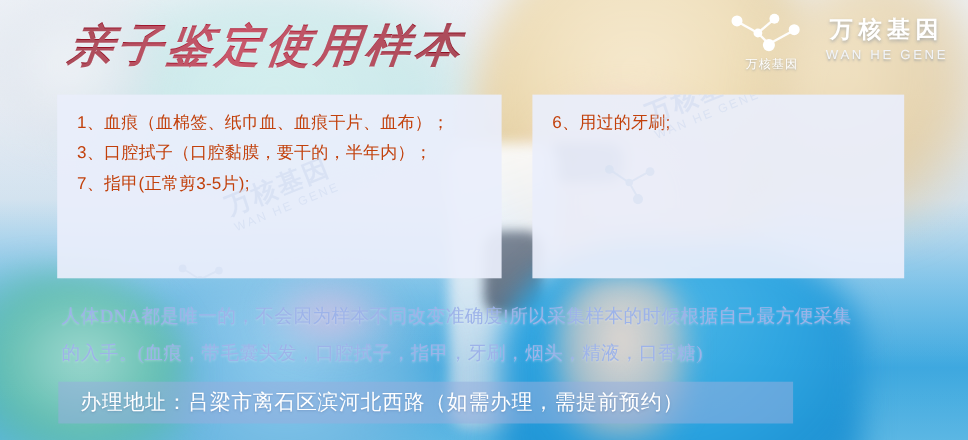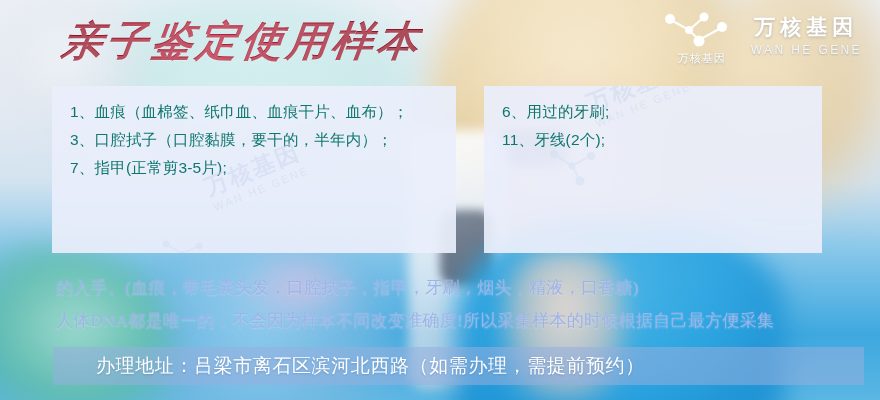--- a/index.html
+++ b/index.html
@@ -146,21 +146,21 @@
   
   .panel{
     position:absolute;top:86px;height:167px;
     background:rgba(233,238,251,.93);
     overflow:hidden;
   }
   .panel-left{left:52px;width:404px;}
   .panel-right{left:484px;width:338px;}
   .panel ul{margin:0;padding:12px 0 0 18px;list-style:none;}
   .panel li{
-    font-size:15.5px;line-height:28px;color:#0f766e;
+    font-size:15.5px;line-height:28px;color:#c2410c;
     white-space:nowrap;letter-spacing:.2px;
   }
 
   
   .wm{
     position:absolute;pointer-events:none;opacity:.5;
     transform:rotate(-22deg);transform-origin:left top;
     color:#ccd8ef;
   }
   .wm .wm-cn{font-size:23px;letter-spacing:2px;font-weight:700;line-height:1;}
@@ -175,23 +175,23 @@
     position:absolute;left:56px;top:271px;width:800px;
     font-family:"Liberation Serif","DejaVu Serif",serif;
     font-size:17px;line-height:33px;
     color:#9db3e9;letter-spacing:.3px;
     text-shadow:0 1px 2px rgba(255,255,255,.30);
   }
   .para div{white-space:nowrap;}
 
   
   .addr{
-    position:absolute;left:53px;top:347px;width:788px;height:38px;
+    position:absolute;left:53px;top:347px;width:668px;height:38px;
     background:rgba(150,175,222,.55);
-    display:flex;align-items:center;padding-left:23px;
+    display:flex;align-items:center;
   }
   .addr-text{
     padding-left:20px;font-size:19px;color:#ffffff;letter-spacing:.6px;
     white-space:nowrap;text-shadow:0 1px 2px rgba(70,100,150,.35);
   }
 </style>
 </head>
 <body>
 
 <div id="poster">
@@ -283,26 +283,25 @@
         <g fill="#d4dff2">
             <circle cx="10" cy="10" r="4"></circle>
             <circle cx="28" cy="22" r="3.4"></circle>
             <circle cx="47" cy="12" r="4"></circle>
             <circle cx="36" cy="37" r="4.6"></circle>
           </g>
       </svg>
     </div>
     <ul>
       <li>6、用过的牙刷;</li>
-      <li>11、牙线(2个);</li>
     </ul>
   </div>
 
   <div class="para">
+    <div>人体DNA都是唯一的，不会因为样本不同改变准确度!所以采集样本的时候根据自己最方便采集</div>
     <div>的入手。(血痕，带毛囊头发，口腔拭子，指甲，牙刷，烟头，精液，口香糖)</div>
-    <div>人体DNA都是唯一的，不会因为样本不同改变准确度!所以采集样本的时候根据自己最方便采集</div>
   </div>
 
   <div class="addr">
     <div class="addr-text">办理地址：吕梁市离石区滨河北西路（如需办理，需提前预约）</div>
   </div>
 
 </div>
 
 </body></html>

